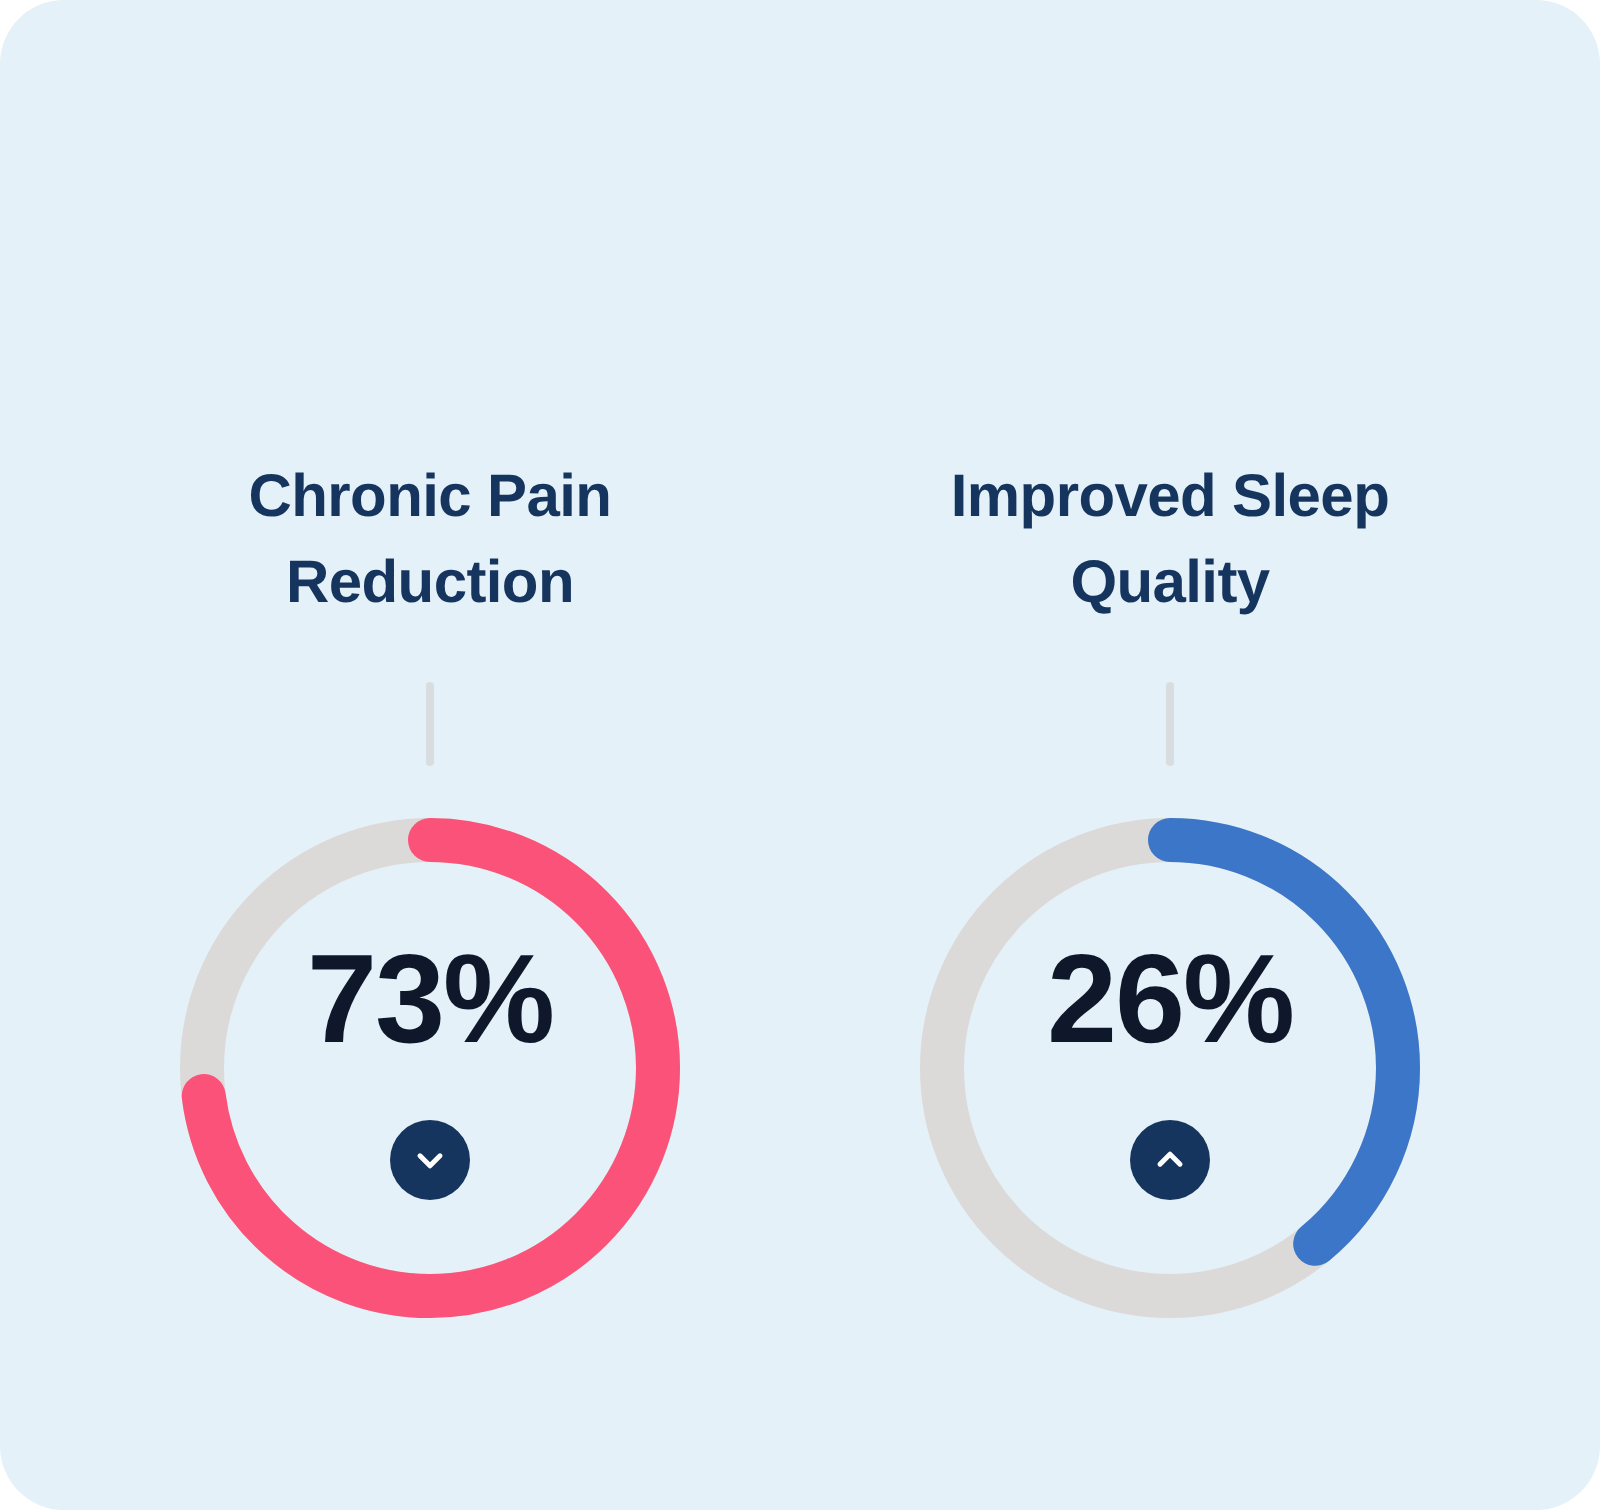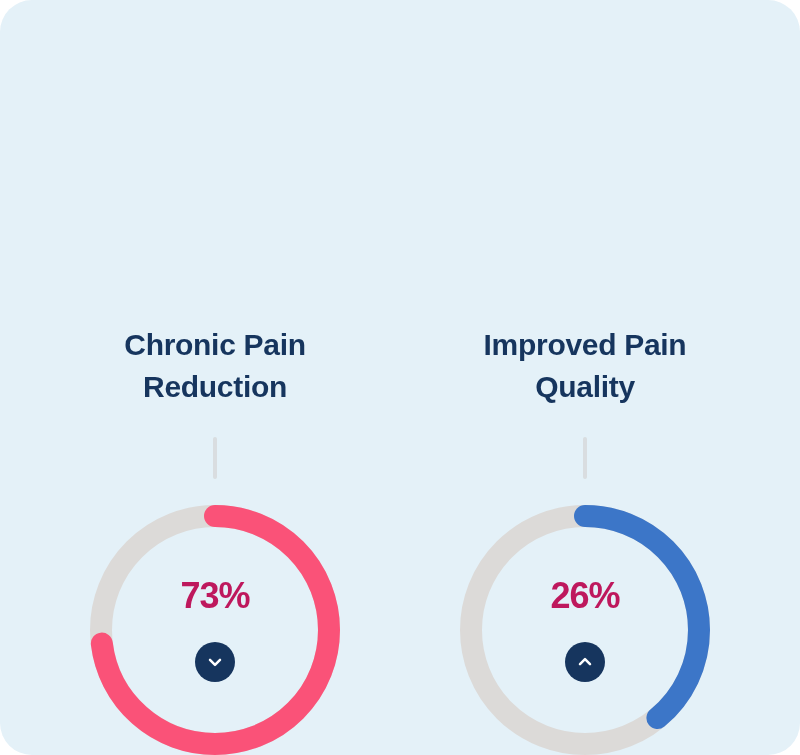--- a/index.html
+++ b/index.html
@@ -34,21 +34,21 @@
     flex-direction: row;
     align-items: flex-start;
     justify-content: center;
   }
 
   .metrics-row {
     width: 100%;
     height: 100%;
     display: flex;
     flex-direction: row;
-    align-items: flex-end;
+    align-items: center;
     justify-content: center;
     padding-top: 132px;
     box-sizing: border-box;
     gap: 60px;
   }
 
   .metric {
     width: 310px;
     display: flex;
     flex-direction: column;
@@ -94,23 +94,23 @@
     top: 0;
     width: 250px;
     height: 250px;
     display: flex;
     flex-direction: column;
     align-items: center;
     justify-content: center;
   }
 
   .gauge-value {
-    font-size: 36px;
+    font-size: 63px;
     font-weight: bold;
-    color: #be185d;
+    color: #0f172a;
     letter-spacing: -1px;
     line-height: 1;
     margin-bottom: 28px;
   }
 
   .badge {
     width: 40px;
     height: 40px;
     border-radius: 50%;
     background: #16355e;
@@ -149,21 +149,21 @@
             <div class="badge">
               <svg viewBox="0 0 24 24">
                 <path d="M6 9.5 L12 15.5 L18 9.5" fill="none" stroke="#ffffff" stroke-width="3" stroke-linecap="round" stroke-linejoin="round"></path>
               </svg>
             </div>
           </div>
         </div>
       </div>
 
       <div class="metric">
-        <div class="metric-title">Improved Pain
+        <div class="metric-title">Improved Sleep
 Quality</div>
 
         <div class="connector"></div>
 
         <div class="gauge">
           <svg viewBox="0 0 250 250">
             <circle cx="125" cy="125" r="114" fill="none" stroke="#dcdad8" stroke-width="22"></circle>
             <circle cx="125" cy="125" r="114" fill="none" stroke="#3c76c8" stroke-width="22" stroke-linecap="round" stroke-dasharray="279.35 716.28"></circle>
           </svg>
           <div class="gauge-center">

